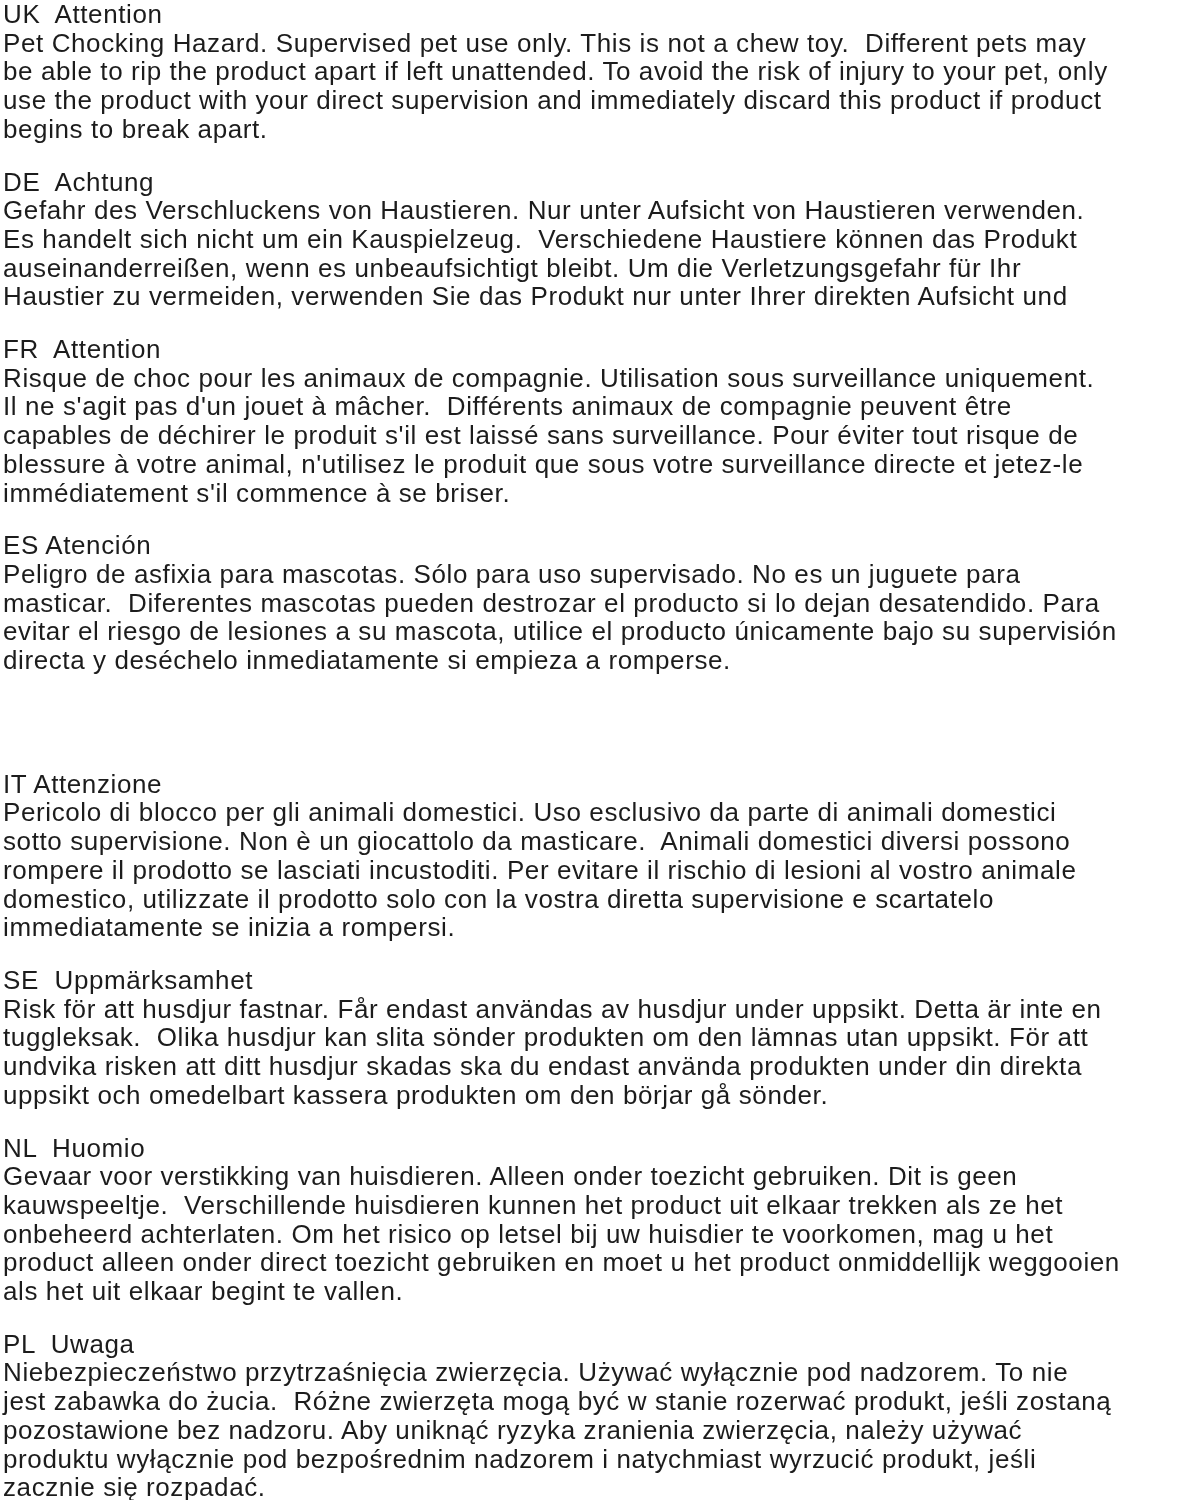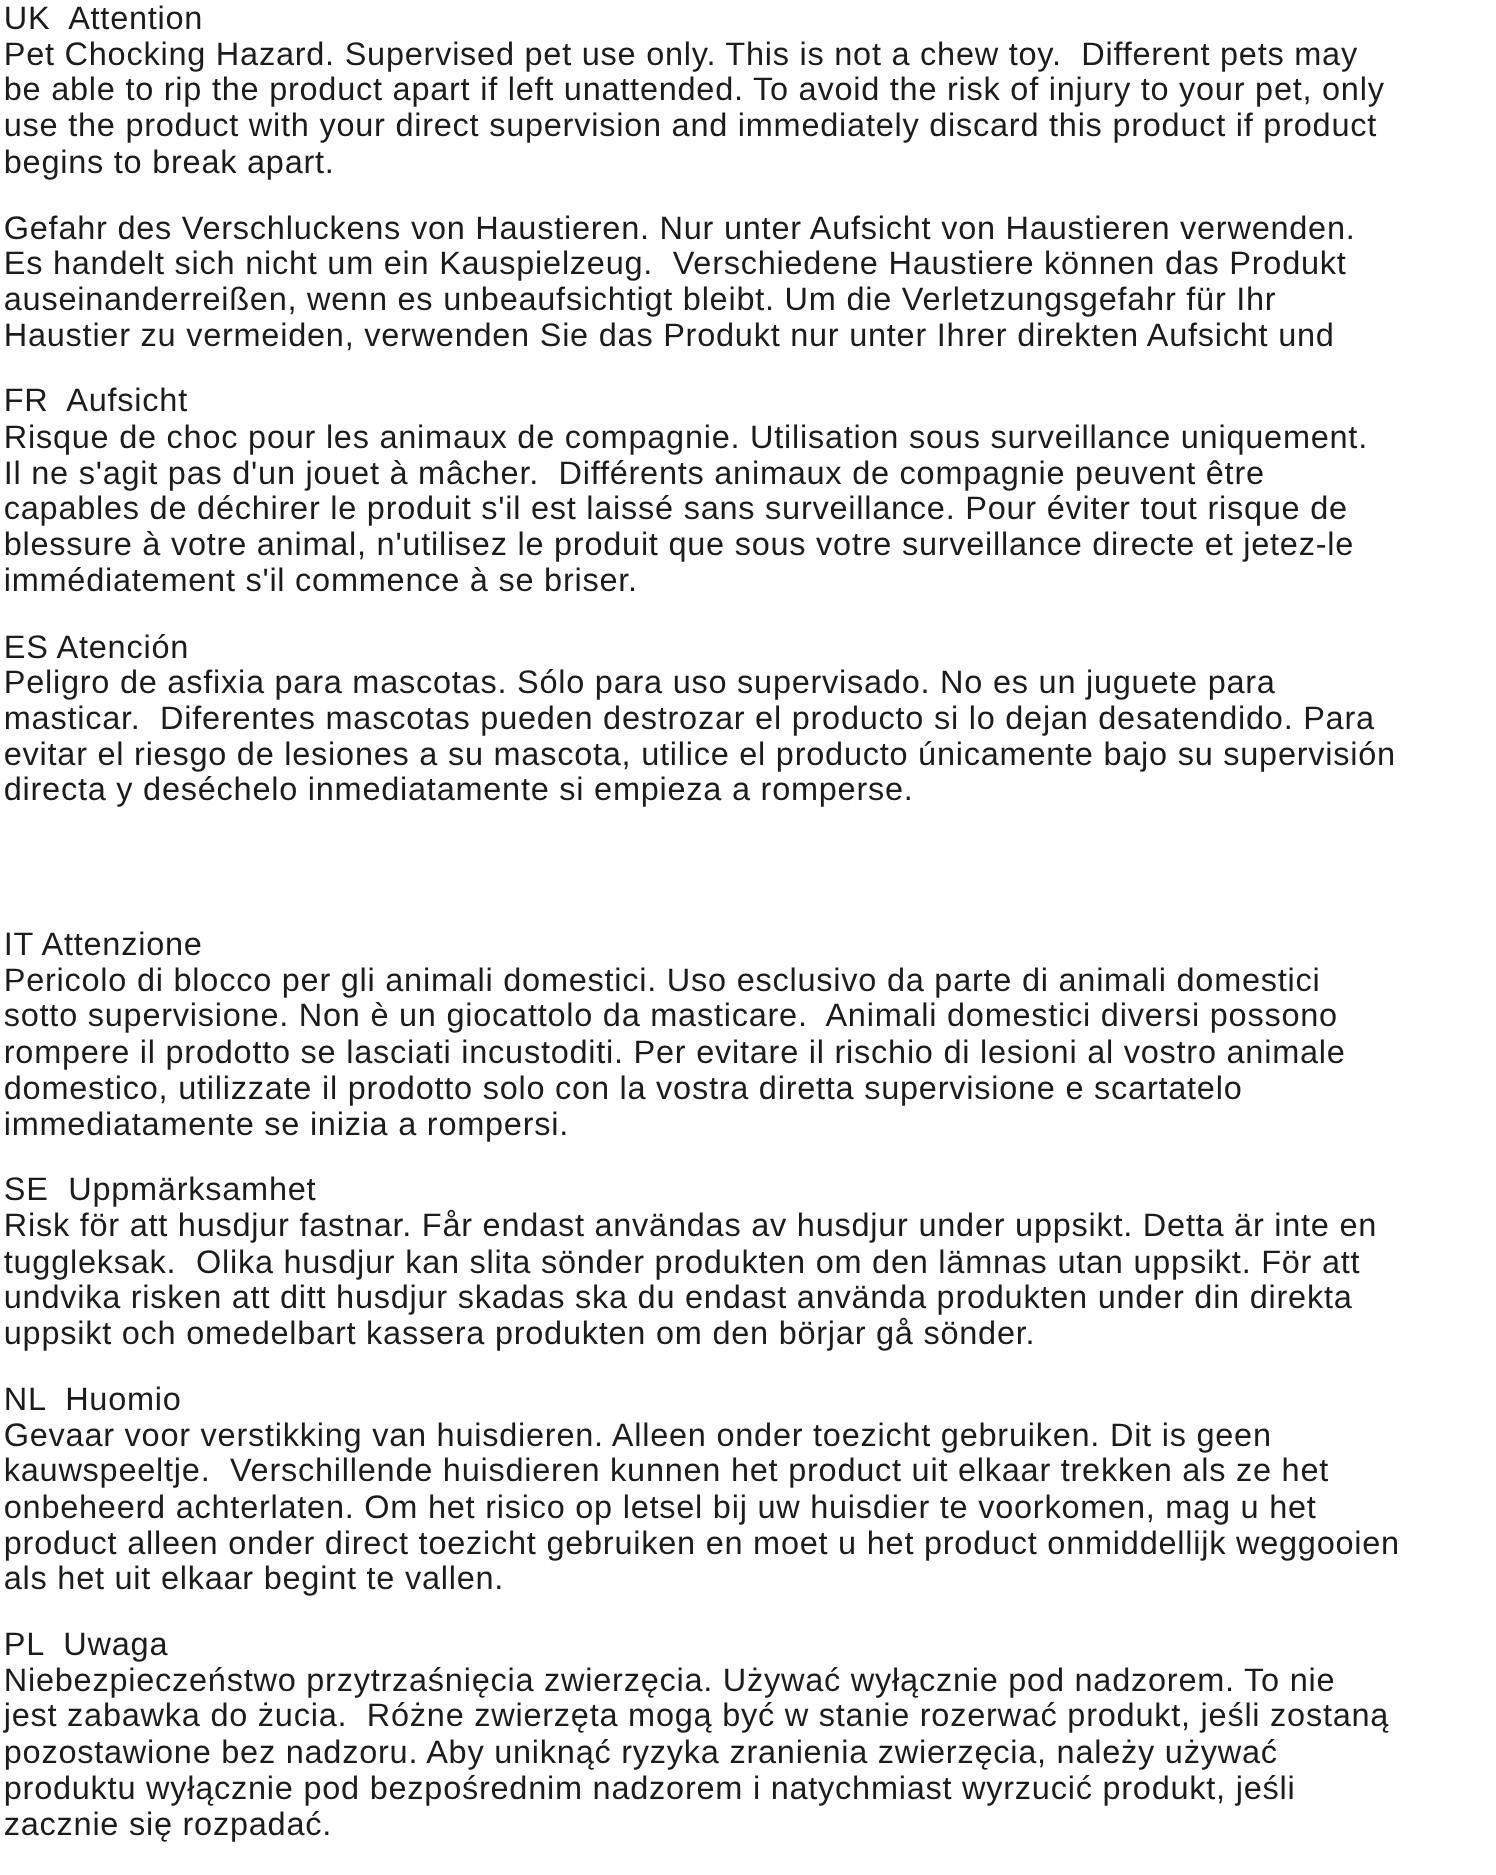--- a/index.html
+++ b/index.html
@@ -48,28 +48,29 @@
 
   <section class="sec">
     <div class="hd">UK  Attention</div>
     <div class="body">Pet Chocking Hazard. Supervised pet use only. This is not a chew toy.  Different pets may
 be able to rip the product apart if left unattended. To avoid the risk of injury to your pet, only
 use the product with your direct supervision and immediately discard this product if product
 begins to break apart.</div>
   </section>
 
   <section class="sec">
+    <div class="hd">DE  Achtung</div>
     <div class="body">Gefahr des Verschluckens von Haustieren. Nur unter Aufsicht von Haustieren verwenden.
 Es handelt sich nicht um ein Kauspielzeug.  Verschiedene Haustiere können das Produkt
 auseinanderreißen, wenn es unbeaufsichtigt bleibt. Um die Verletzungsgefahr für Ihr
 Haustier zu vermeiden, verwenden Sie das Produkt nur unter Ihrer direkten Aufsicht und</div>
   </section>
 
   <section class="sec">
-    <div class="hd">FR  Aufsicht</div>
+    <div class="hd">FR  Attention</div>
     <div class="body">Risque de choc pour les animaux de compagnie. Utilisation sous surveillance uniquement.
 Il ne s'agit pas d'un jouet à mâcher.  Différents animaux de compagnie peuvent être
 capables de déchirer le produit s'il est laissé sans surveillance. Pour éviter tout risque de
 blessure à votre animal, n'utilisez le produit que sous votre surveillance directe et jetez-le
 immédiatement s'il commence à se briser.</div>
   </section>
 
   <section class="sec sec--tight">
     <div class="hd">ES Atención</div>
     <div class="body">Peligro de asfixia para mascotas. Sólo para uso supervisado. No es un juguete para

